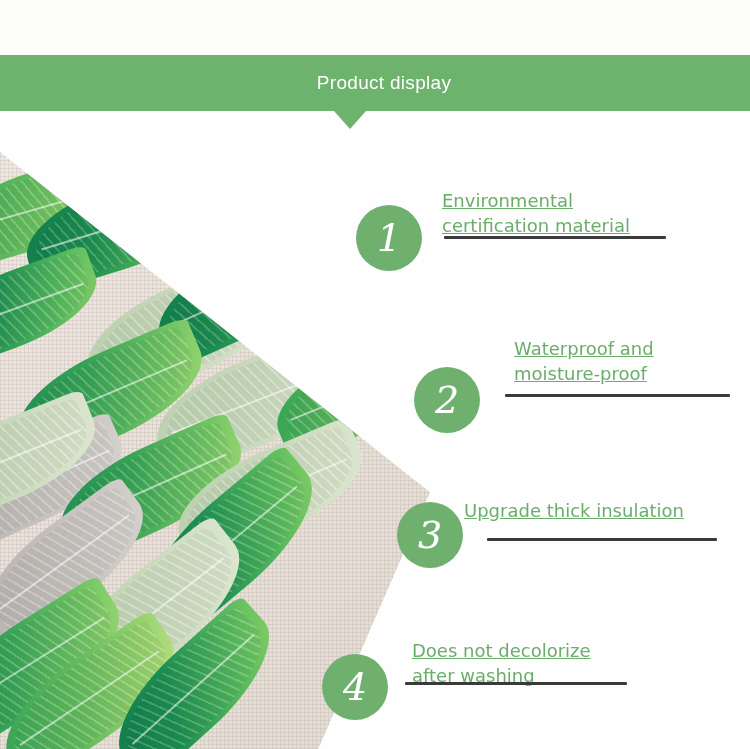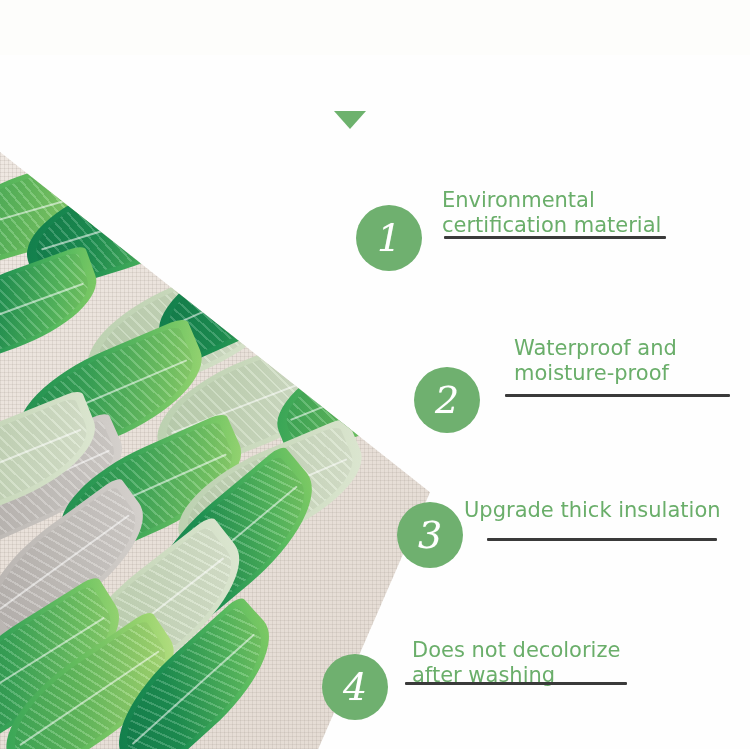--- a/index.html
+++ b/index.html
@@ -119,38 +119,42 @@
     font-style: italic;
     font-size: 38px;
     line-height: 1;
     font-weight: 400;
     text-shadow: 0 0 1px rgba(255,255,255,.4);
   }
   .feat-text {
     position: absolute;
     color: #6aae6a;
     font-family: "DejaVu Sans", sans-serif;
-    font-size: 21px;
+    font-size: 18px;
     line-height: 25px;
     white-space: pre-line;
+    text-decoration: underline;
   }
   .feat-rule {
     position: absolute;
     height: 3px;
     background: #3a3a3a;
     border-radius: 1px;
   }
 </style>
 </head>
 <body>
 
 <div id="page">
 
   <div class="top-strip"></div>
 
+  <div class="banner">
+    <span class="banner-title">Product display</span>
+  </div>
   <div class="banner-notch"></div>
 
   <div class="fabric">
     <div class="fabric-inner">
       <div class="leaf lf-bright" style="left:-66px; top:20px;  width:206px; height:76px;  transform:rotate(-16deg);"></div>
       <div class="leaf lf-dark" style="left:22px;  top:32px;  width:200px; height:84px;  transform:rotate(-17deg);"></div>
       <div class="leaf lf-dark" style="left:-74px; top:120px; width:176px; height:74px;  transform:rotate(-20deg);"></div>
       <div class="leaf lf-pale" style="left:80px;  top:132px; width:214px; height:90px;  transform:rotate(-21deg);"></div>
       <div class="leaf lf-dark" style="left:150px; top:100px; width:200px; height:80px;  transform:rotate(-24deg);"></div>
       <div class="leaf lf-mid" style="left:10px;  top:200px; width:200px; height:84px;  transform:rotate(-23deg);"></div>

